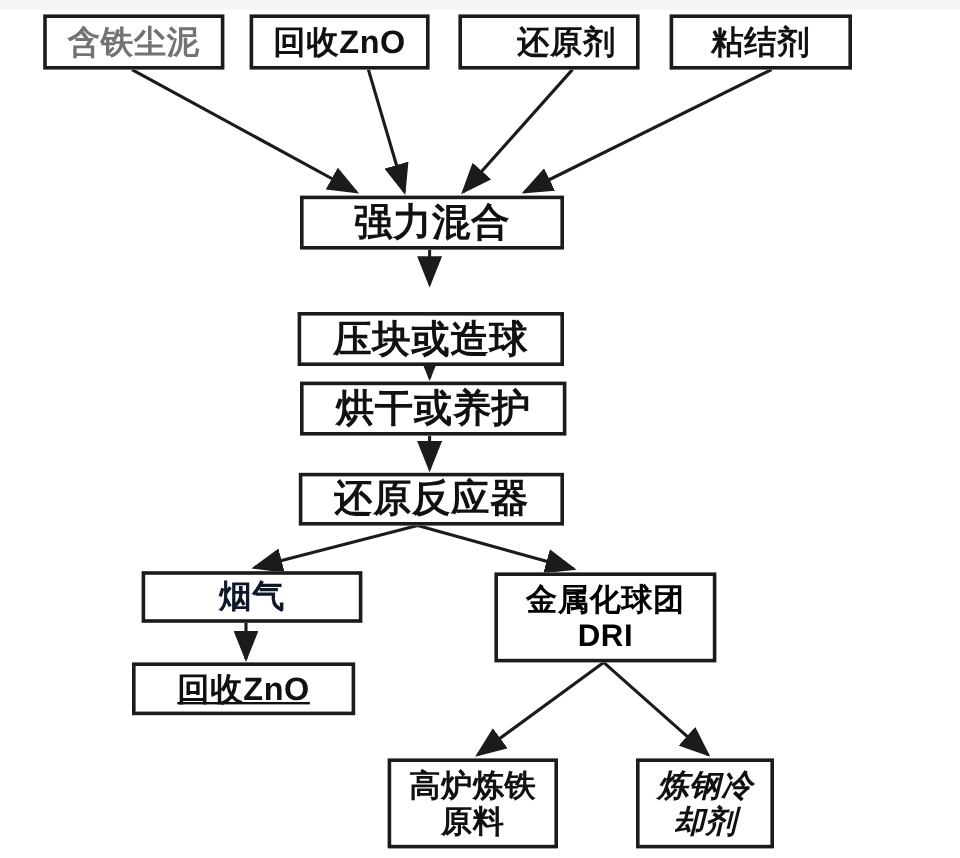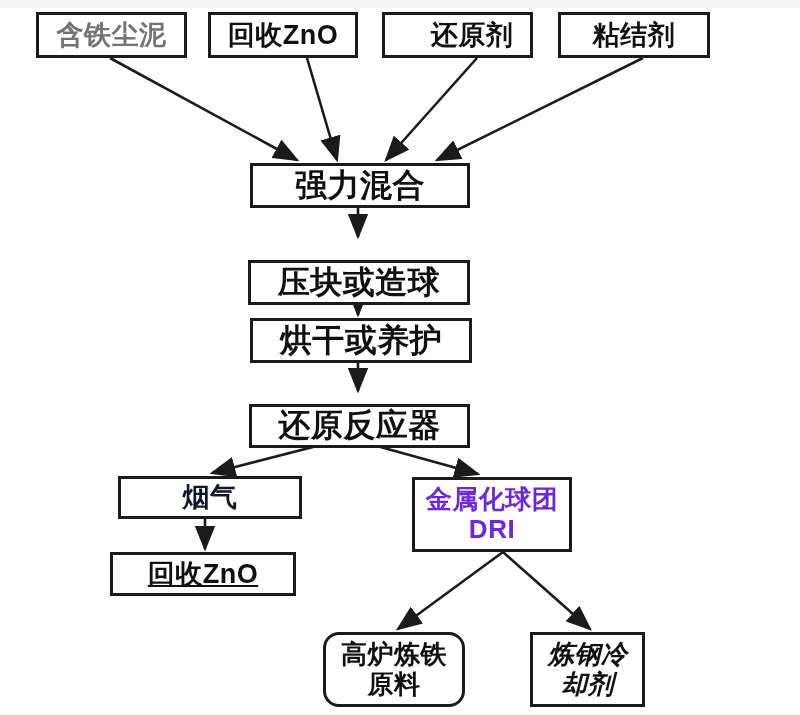--- a/index.html
+++ b/index.html
@@ -82,23 +82,23 @@
   </svg>
 
   <div id="node-layer">
       <div class="node n-sz-27" style="left: 36px; top: 12px; width: 151px; height: 46px; border-color: rgb(27, 27, 27); color: #737373;">含铁尘泥</div>
       <div class="node n-sz-27" style="left: 208px; top: 12px; width: 150px; height: 46px; border-color: rgb(27, 27, 27); color: rgb(17, 17, 17);">回收ZnO</div>
       <div class="node n-sz-27" style="left: 382px; top: 12px; width: 151px; height: 46px; border-color: rgb(27, 27, 27); color: rgb(17, 17, 17); padding-left: 29px;">还原剂</div>
       <div class="node n-sz-27" style="left: 558px; top: 12px; width: 152px; height: 46px; border-color: rgb(27, 27, 27); color: rgb(17, 17, 17);">粘结剂</div>
       <div class="node n-sz-28" style="left: 250px; top: 163px; width: 220px; height: 45px; border-color: rgb(27, 27, 27); color: rgb(17, 17, 17);">强力混合</div>
       <div class="node n-sz-28" style="left: 248px; top: 240px; width: 222px; height: 45px; border-color: rgb(27, 27, 27); color: rgb(17, 17, 17); margin-top: 20px;">压块或造球</div>
       <div class="node n-sz-28" style="left: 250px; top: 318px; width: 222px; height: 45px; border-color: rgb(27, 27, 27); color: rgb(17, 17, 17);">烘干或养护</div>
-      <div class="node n-sz-28" style="left: 249px; top: 394px; width: 221px; height: 44px; border-color: rgb(27, 27, 27); color: rgb(17, 17, 17); margin-top: 10px;">还原反应器</div>
+      <div class="node n-sz-28" style="left: 249px; top: 394px; width: 221px; height: 44px; border-color: rgb(27, 27, 27); color: rgb(17, 17, 17);">还原反应器</div>
       <div class="node n-sz-27" style="left: 118px; top: 476px; width: 184px; height: 43px; border-color: rgb(27, 27, 27); color: #0f172a;">烟气</div>
-      <div class="node n-sz-26" style="left: 412px; top: 477px; width: 160px; height: 75px; border-color: rgb(27, 27, 27); color: #6d28d9;">金属化球团
+      <div class="node n-sz-26" style="left: 412px; top: 477px; width: 185px; height: 75px; border-color: rgb(27, 27, 27); color: #000000;">金属化球团
 DRI</div>
       <div class="node n-sz-27" style="left: 110px; top: 552px; width: 186px; height: 44px; border-color: rgb(27, 27, 27); color: rgb(17, 17, 17); text-decoration: underline;">回收ZnO</div>
-      <div class="node n-sz-26" style="left: 323px; top: 632px; width: 142px; height: 75px; border-color: rgb(27, 27, 27); color: rgb(17, 17, 17); border-radius: 16px;">高炉炼铁
+      <div class="node n-sz-26" style="left: 323px; top: 632px; width: 142px; height: 75px; border-color: rgb(27, 27, 27); color: rgb(17, 17, 17);">高炉炼铁
 原料</div>
       <div class="node n-sz-26" style="left: 530px; top: 632px; width: 115px; height: 75px; border-color: rgb(27, 27, 27); color: rgb(17, 17, 17); font-style: italic;">炼钢冷
 却剂</div>
     </div>
 </div>
 
 </body></html>

